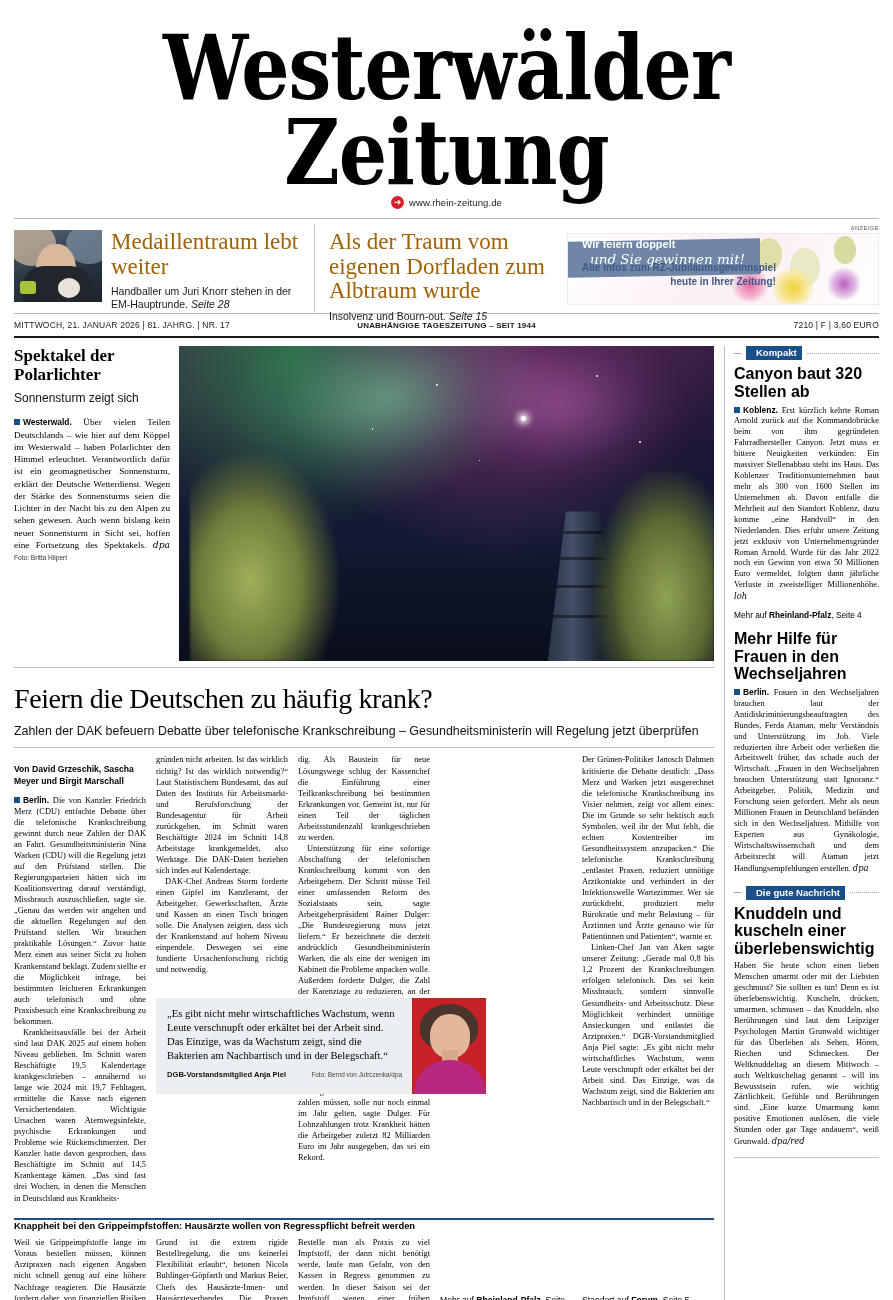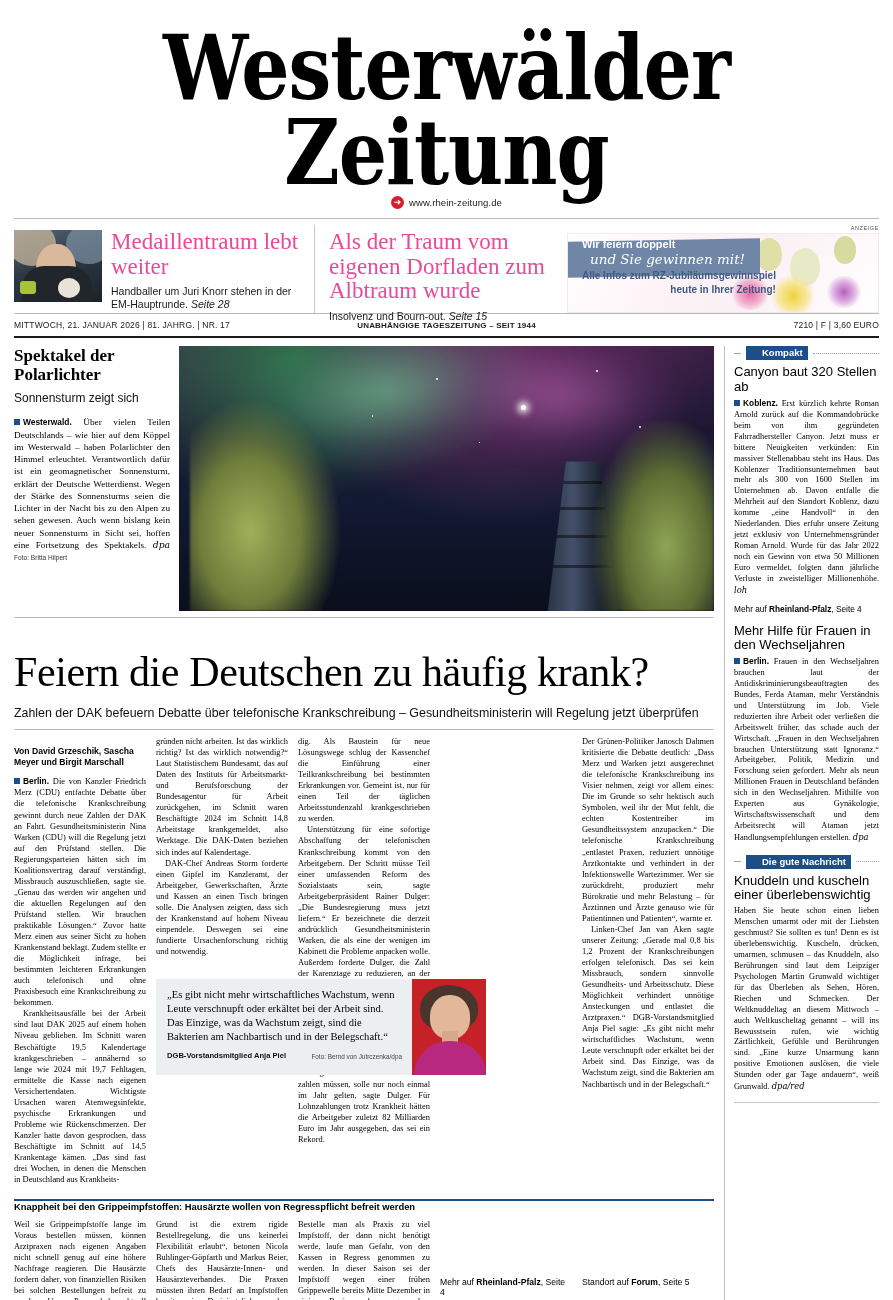--- a/index.html
+++ b/index.html
@@ -44,29 +44,29 @@
     background: linear-gradient(160deg,#5c6b7a,#2d3a46 45%,#1b2229);
   }
   .teaser-photo .blob1 { position:absolute; left:-6px; top:-8px; width:48px; height:44px; background:#c8b69c; border-radius:50%; opacity:.75; }
   .teaser-photo .blob2 { position:absolute; right:-10px; top:-6px; width:46px; height:40px; background:#7d93a6; border-radius:50%; opacity:.7; }
   .teaser-photo .blob3 { position:absolute; left:22px; top:14px; width:40px; height:56px; background:#d9b89c; border-radius:45% 45% 35% 35%; }
   .teaser-photo .blob4 { position:absolute; left:8px; top:36px; width:70px; height:40px; background:#20262c; border-radius:22px 22px 0 0; }
   .teaser-photo .blob5 { position:absolute; left:44px; bottom:4px; width:22px; height:20px; background:#e8e2d8; border-radius:50%; }
   .teaser-photo .blob6 { position:absolute; left:6px; bottom:8px; width:16px; height:13px; background:#a8c23a; border-radius:3px; }
   .teaser-head {
     font-family: "Liberation Serif", serif;
-    font-size: 23px; line-height: 1.06; font-weight: 400; color: #ec4899;
+    font-size: 23px; line-height: 1.06; font-weight: 400; color: #a16207;
   }
   .teaser-sub { font-size: 10.5px; line-height: 1.26; margin-top: 6px; color: #1a1a1a; }
   .teaser-sub i { font-style: italic; }
 
   .ad-wrap { flex: 1; position: relative; padding-left: 8px; }
   .anzeige-label { position: absolute; right: 0; top: 0; font-size: 5.5px; letter-spacing: .6px; color: #555; }
   .ad-box {
-    margin-top: 8px; height: 80px; position: relative; overflow: hidden;
+    margin-top: 8px; height: 72px; position: relative; overflow: hidden;
     background: linear-gradient(120deg,#ffffff 0%, #fdf3f6 35%, #fbf0f5 60%, #ffffff 100%);
     border: 1px solid #f0e9ee;
   }
   .ad-banner { position: absolute; left: 0; top: 6px; width: 62%; height: 36px; background: #6f86a6; transform: skewY(-1.1deg); }
   .ad-b1 { position: relative; color: #fff; font-size: 11px; font-weight: bold; padding: 4px 0 0 14px; }
   .ad-b2 { position: relative; color: #fff; font-size: 13.5px; font-style: italic; font-family: "DejaVu Serif", serif; padding: 1px 0 0 22px; }
   .ad-foot { position: absolute; left: 14px; bottom: 16px; color: #3c5a84; font-size: 10px; font-weight: bold; line-height: 1.35; text-align: right; }
   .ad-balloon { position: absolute; border-radius: 50% 50% 48% 48%; }
   .bl1 { right: 96px; top: 4px; width: 26px; height: 33px; background: #dfe0a8; }
   .bl2 { right: 58px; top: 14px; width: 30px; height: 38px; background: #e8e9c6; }
@@ -82,21 +82,21 @@
   .datebar .center { flex: 1; text-align: center; font-weight: bold; font-size: 8px; }
   .datebar .right { flex: 1; text-align: right; }
   .rule-bold { border-top: 2px solid #1a1a1a; }
 
   
   .content { display: flex; margin-top: 8px; }
   .main-col { width: 710px; padding-right: 10px; }
   .kompakt-col { width: 155px; border-left: 1px solid #bdbdbd; padding-left: 9px; }
 
   
-  .topblock { display: flex; height: 265px; }
+  .topblock { display: flex; height: 315px; }
   .polar-txt { width: 165px; padding-right: 9px; }
   .polar-head { font-family: "Liberation Serif", serif; font-size: 17px; line-height: 1.12; font-weight: 700; }
   .polar-sub { font-family: "Liberation Sans", sans-serif; font-size: 12px; margin-top: 7px; color: #111; }
   .polar-body { font-family: "Liberation Serif", serif; font-size: 9.2px; line-height: 1.33; text-align: justify; margin-top: 11px; }
   .sq { display: inline-block; width: 6px; height: 6px; background: #1b4f8a; margin-right: 3px; }
   .dateline { font-weight: bold; font-family: "Liberation Sans", sans-serif; font-size: 8.4px; }
   .credit { font-family: "Liberation Sans", sans-serif; font-size: 6.6px; color: #333; }
   .sig { font-family: "DejaVu Serif", serif; font-style: italic; }
 
   .polar-photo { flex: 1; position: relative; overflow: hidden; background: #0a0f1e; }
@@ -118,22 +118,22 @@
   .tree { position:absolute; bottom:0; width: 150px; height: 210px; left: 2%;
       background: radial-gradient(ellipse at 40% 62%, #9fb05a 0%, #6e7d3a 40%, rgba(20,30,20,0) 72%);
       filter: blur(1px); }
   .tree2 { position:absolute; bottom:0; right:0; width: 120px; height: 190px;
       background: radial-gradient(ellipse at 60% 66%, #8fa455 0%, #5d6c33 42%, rgba(20,30,20,0) 74%);
       filter: blur(1px); }
 
   
   .big-head {
     font-family: "Liberation Serif", serif;
-    font-size: 42px; line-height: 1.04; font-weight: 400; letter-spacing: -.4px;
-    margin-top: 33px;
+    font-size: 28px; line-height: 1.04; font-weight: 400; letter-spacing: -.4px;
+    margin-top: 16px;
   }
   .big-sub { font-size: 12.4px; margin-top: 11px; color: #111; }
   .byline { font-size: 8.6px; font-weight: bold; line-height: 1.3; margin-top: 10px; }
 
   .cols5 { display: flex; gap: 10px; margin-top: 6px; }
   .col { width: 132px; }
   .bodytext { font-family: "Liberation Serif", serif; font-size: 8.4px; line-height: 1.315; text-align: justify; }
   .bodytext p { text-indent: 9px; }
   .bodytext p.noind { text-indent: 0; }
 
@@ -153,23 +153,23 @@
   .subhead-rule { border-top: 2px solid #1b4f8a; margin-top: 7px; }
   .subhead { font-size: 9.4px; font-weight: bold; margin-top: 0; line-height: 1.25; }
   .more-line { font-size: 8.6px; margin-top: 8px; }
   .more-line b { font-weight: bold; }
 
   
   .kompakt-tag {
     display: flex; align-items: center; gap: 5px; margin-bottom: 5px;
   }
   .tag-dash { width: 7px; border-top: 1px solid #8fa6c0; }
-  .tag-box { background: #1b4f8a; color: #fff; font-size: 9.5px; font-weight: bold; padding: 1px 5px 2px 16px; }
+  .tag-box { background: #1b4f8a; color: #fff; font-size: 9.5px; font-weight: bold; padding: 1px 5px 2px 10px; }
   .tag-fill { flex: 1; border-top: 1px dotted #8fa6c0; }
-  .k-head { font-size: 13px; font-weight: normal; line-height: 1.1; margin-bottom: 4px; }
+  .k-head { font-size: 16px; font-weight: bold; line-height: 1.1; margin-bottom: 4px; }
   .k-body { font-family: "Liberation Serif", serif; font-size: 8.4px; line-height: 1.3; text-align: justify; }
   .k-more { font-size: 8.3px; margin: 7px 0 10px 0; }
   .k-sep { border-top: 1px solid #c4c4c4; margin: 9px 0 8px 0; }
 </style>
 </head>
 <body>
 
 <div class="page">
 
   <div class="masthead">

